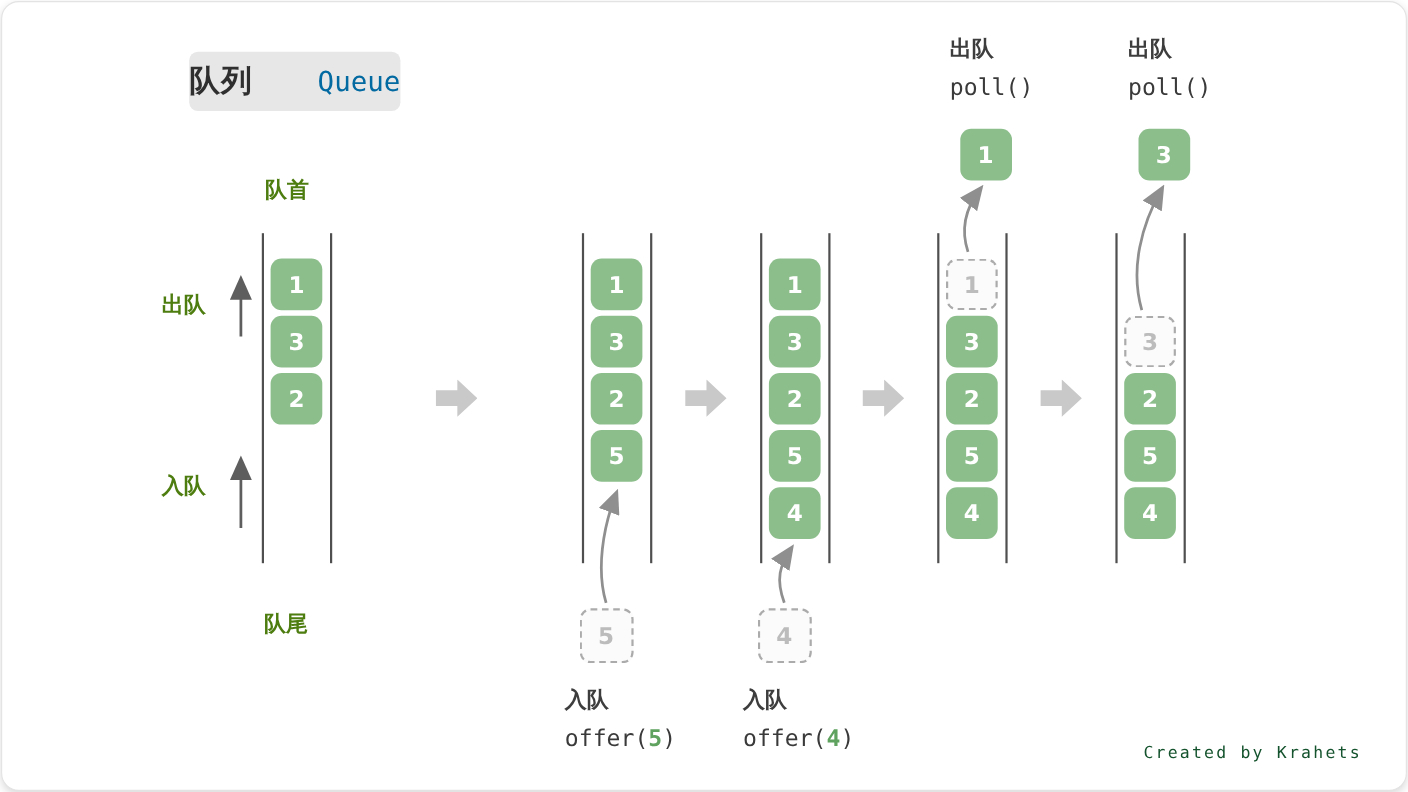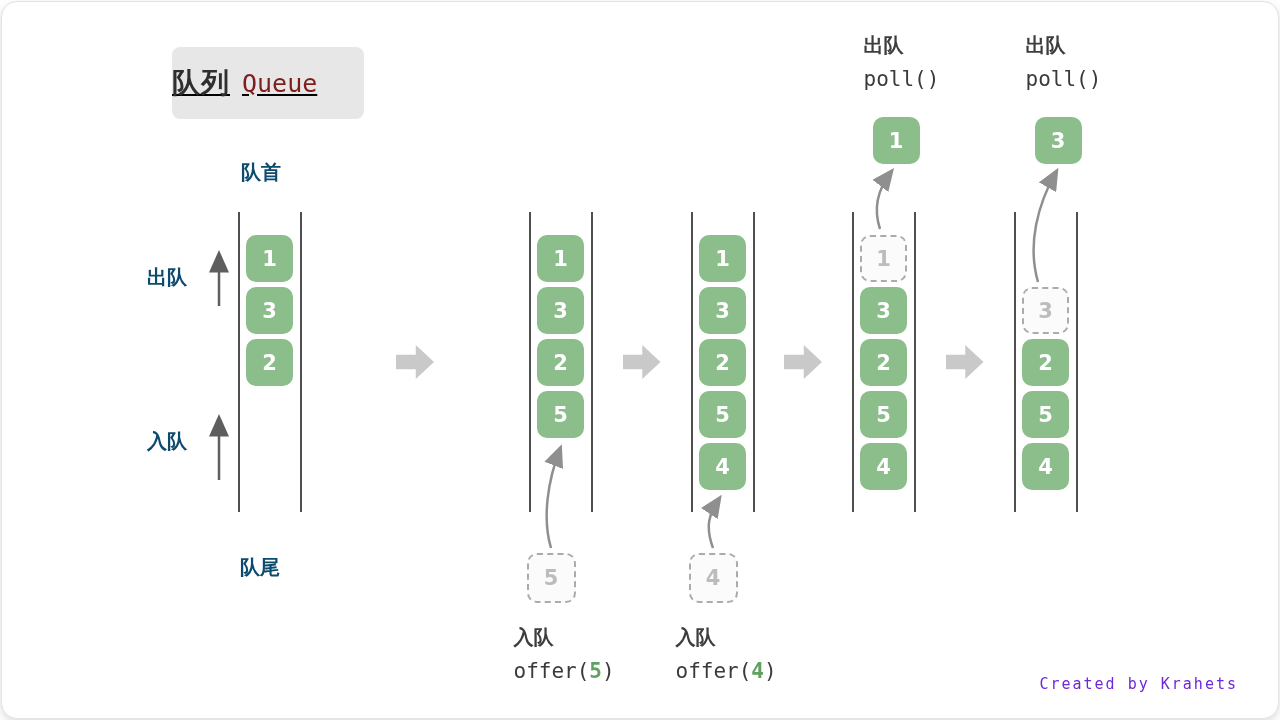--- a/index.html
+++ b/index.html
@@ -18,47 +18,46 @@
     border: 1px solid #e3e3e3;
     border-radius: 16px;
     box-shadow: 0 3px 8px rgba(0,0,0,0.14);
     overflow: hidden;
   }
 
   
   .title-badge {
     position: absolute;
     left: 170px; top: 45px;
-    width: 192px; height: 72px;
+    width: 192px; height: 54px;
     background: #e7e7e7;
     border-radius: 8px;
     display: flex;
     align-items: center;
-    justify-content: flex-start;
+    justify-content: space-between;
     gap: 12px;
-    text-decoration: underline;
   }
   .title-zh {
     font-size: 28px;
     font-weight: bold;
     color: #2f2f2f;
     letter-spacing: 1px;
   }
   .title-en {
     font-family: "DejaVu Sans Mono", monospace;
     font-size: 25px;
-    color: #7f1d1d;
+    color: #0369a1;
   }
 
   
   .cjk-label {
     position: absolute;
     font-size: 20px;
     font-weight: bold;
-    color: #0c4a6e;
+    color: #4d7c0f;
     white-space: nowrap;
   }
   .centered { transform: translateX(-50%); }
 
   
   .wall {
     position: absolute;
     width: 2px;
     height: 300px;
     top: 210px;
@@ -113,21 +112,21 @@
     color: #3a3a3a;
     line-height: 34px;
   }
   .op-code .arg { color: #5FA25F; font-weight: bold; }
 
   .watermark {
     position: absolute;
     right: 40px; top: 673px;
     font-family: "DejaVu Sans Mono", monospace;
     font-size: 15px;
-    color: #6d28d9;
+    color: #14532d;
     letter-spacing: 2px;
   }
 
   svg.overlay {
     position: absolute;
     left: 0; top: 0;
     width: 1280px; height: 720px;
     pointer-events: none;
   }
 </style>

